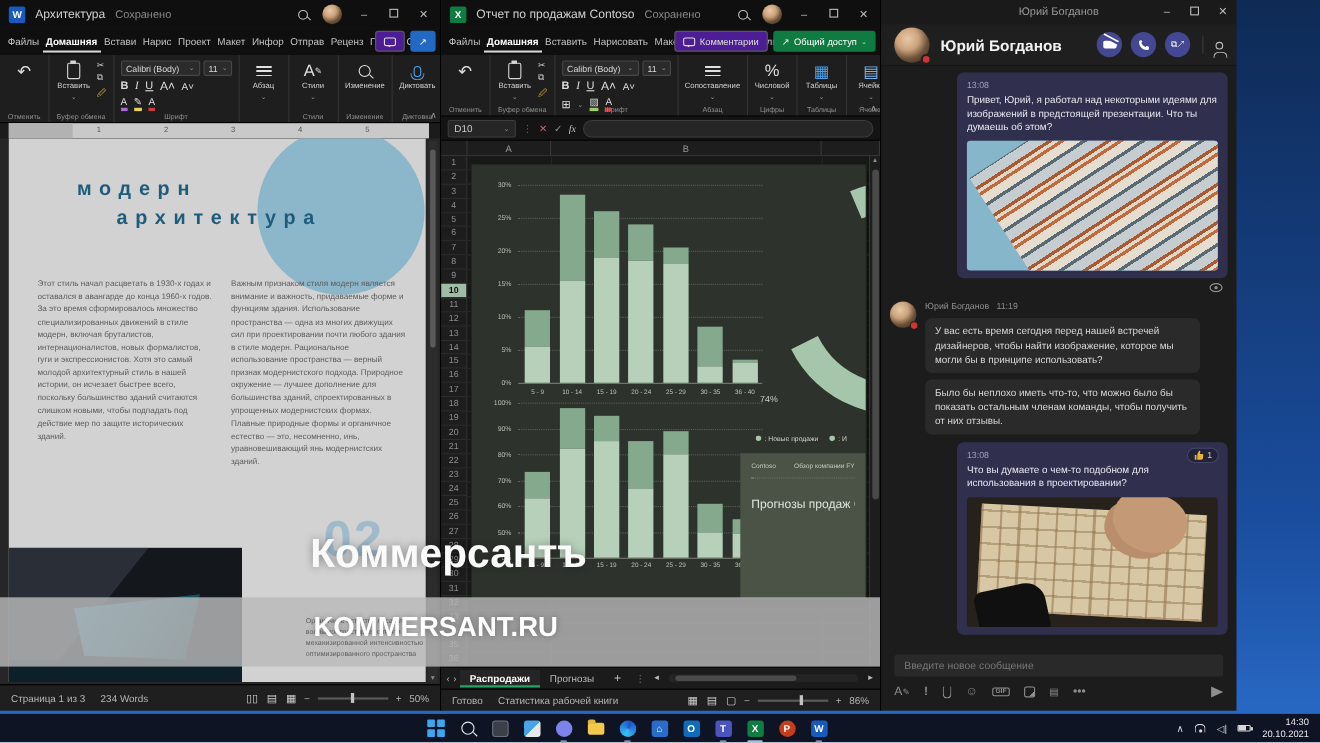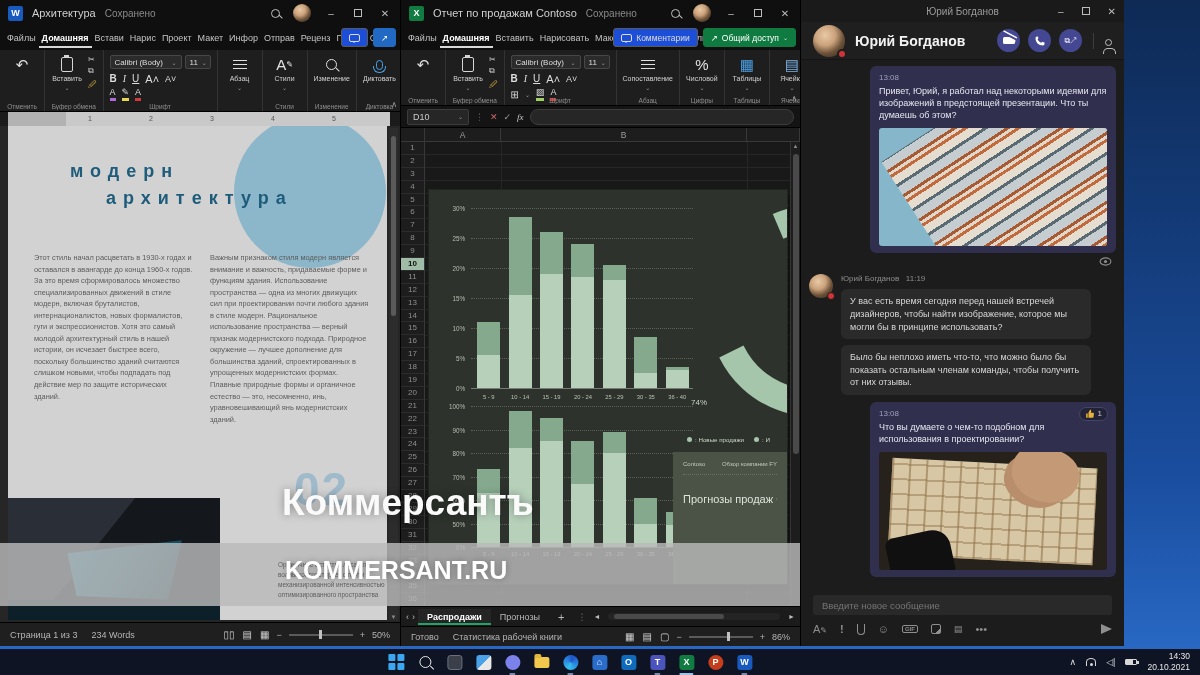--- a/index.html
+++ b/index.html
@@ -21,21 +21,21 @@
 .avatar { border-radius:50%; background:radial-gradient(circle at 38% 32%, #e9c9a6 0%, #caa27c 35%, #6c5138 62%, #2f261e 100%); flex:none; }
 .av18 { width:18px; height:18px; }
 .winbtn { font-size:10px; width:14px; text-align:center; }
 .maxbox { display:inline-block; width:8px; height:8px; border:1px solid currentColor; }
 
 .tabrow { position:relative; height:24px; display:flex; align-items:center; background:#0f0f0f; font-size:9px; color:#c4c4c4; padding:0 4px; }
 .tabs-container { display:flex; align-items:center; overflow:hidden; white-space:nowrap; }
 .tab { padding:5px 3px; }
 .tab.active { color:#fff; font-weight:bold; box-shadow:inset 0 -2px 0 #d8d8d8; }
 .tabrow-right { position:absolute; right:4px; top:2px; display:flex; gap:5px; align-items:center; }
-.chipbtn { height:19px; display:flex; align-items:center; gap:4px; padding:0 7px; border:1px solid #5a5a5a; border-radius:3px; background:#1d4ed8; color:#ddd; font-size:8.5px; }
+.chipbtn { height:19px; display:flex; align-items:center; gap:4px; padding:0 7px; border:1px solid #5a5a5a; border-radius:3px; background:#4c1d95; color:#ddd; font-size:8.5px; }
 .chipbtn.blue { background:#2269c3; border-color:#2269c3; color:#fff; }
 .chipbtn.green { background:#0f7b41; border-color:#0f7b41; color:#fff; }
 
 .ribbon { position:relative; display:flex; background:#1e1e1e; border-bottom:1px solid #000; overflow:hidden; }
 .rib-word { height:62px; }
 .rib-excel { height:56px; }
 .rgroup { position:relative; display:flex; align-items:flex-start; padding:5px 6px 13px; border-right:1px solid #333; gap:5px; flex:none; }
 .rgroup-label { position:absolute; bottom:1px; left:0; right:0; text-align:center; font-size:6.5px; color:#8f8f8f; white-space:nowrap; overflow:hidden; }
 .bigbtn { display:flex; flex-direction:column; align-items:center; gap:2px; font-size:7px; color:#d2d2d2; min-width:32px; padding-top:1px; }
 .bigbtn .glyph { font-size:15px; height:17px; display:flex; align-items:center; justify-content:center; color:#e0e0e0; }
@@ -101,21 +101,21 @@
 .rownums { width:24px; background:#1d1d1d; color:#8f8f8f; font-size:8px; text-align:center; border-right:1px solid #383838; overflow:hidden; flex:none; }
 .rownum { height:12.9px; line-height:12.9px; border-bottom:1px solid #2c2c2c; }
 .rownum.sel { background:#9fbca6; color:#111; font-weight:bold; }
 .gridarea { position:relative; flex:1; background:#191919;
   background-image:repeating-linear-gradient(180deg, transparent 0 11.9px, #262626 11.9px 12.9px); overflow:hidden; }
 .vline { position:absolute; top:0; bottom:0; width:1px; background:#262626; }
 .vscroll { width:10px; background:#1d1d1d; border-left:1px solid #333; position:relative; flex:none; }
 .vscroll .thumb { position:absolute; top:12px; left:2px; width:6px; height:300px; background:#4a4a4a; border-radius:3px; }
 .vscroll .arr { position:absolute; top:1px; left:0; right:0; text-align:center; color:#8a8a8a; font-size:6px; }
 
-.xl-chart { position:absolute; left:4px; top:8px; width:358px; height:394px; background:#2d332c; box-shadow:0 0 0 1px #20251f, 3px 4px 8px rgba(0,0,0,.5); overflow:hidden;margin-top:40px; }
+.xl-chart { position:absolute; left:4px; top:8px; width:358px; height:394px; background:#2d332c; box-shadow:0 0 0 1px #20251f, 3px 4px 8px rgba(0,0,0,.5); overflow:hidden; }
 .bar-chart { position:absolute; left:6px; width:262px; }
 .bc0 { top:4px; height:204px; } .bc1 { top:206px; height:168px; }
 .tick-label { position:absolute; left:0; width:30px; text-align:right; font-size:6.3px; color:#b6bdb0; }
 .gridline { position:absolute; left:36px; right:4px; border-top:1px dotted #5b6157; }
 .baseline { position:absolute; left:36px; right:4px; border-top:1px solid #767c71; }
 .bars { position:absolute; left:38px; right:4px; display:flex; align-items:flex-end; justify-content:space-around; }
 .bar { width:23px; display:flex; flex-direction:column; }
 .seg-top { background:#84a98c; }
 .seg-base { background:#b6d0ba; }
 .cats { position:absolute; left:38px; right:4px; display:flex; justify-content:space-around; font-size:5.8px; color:#b9c0b3; }

